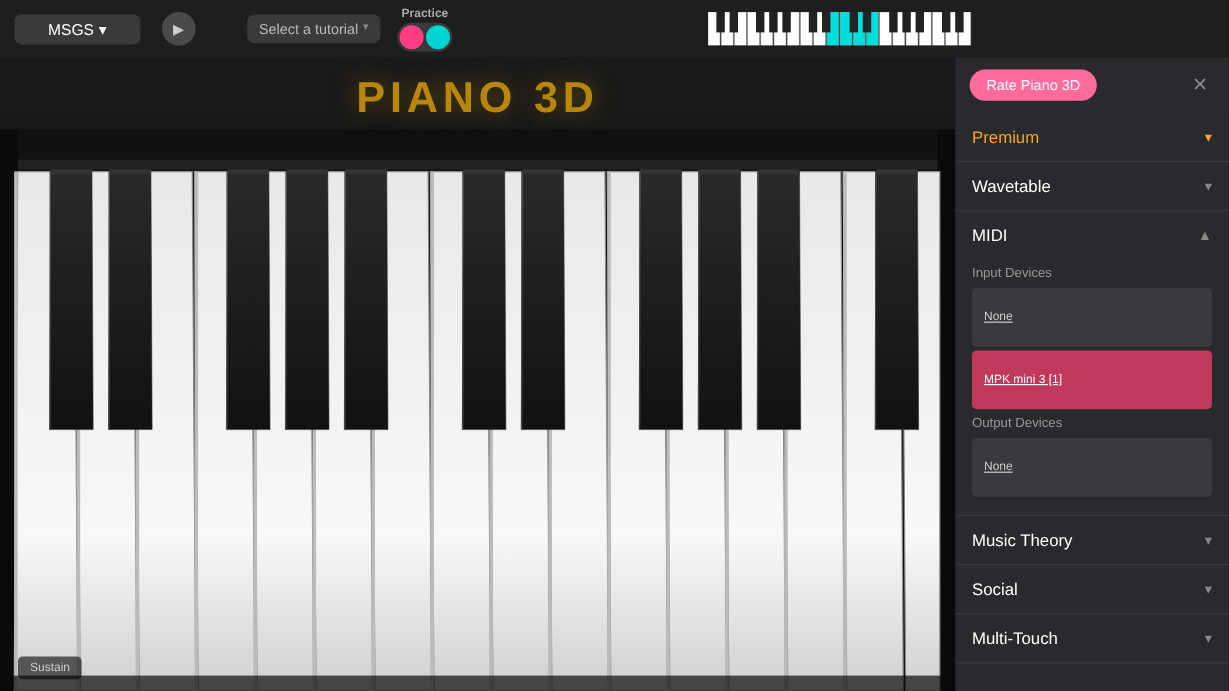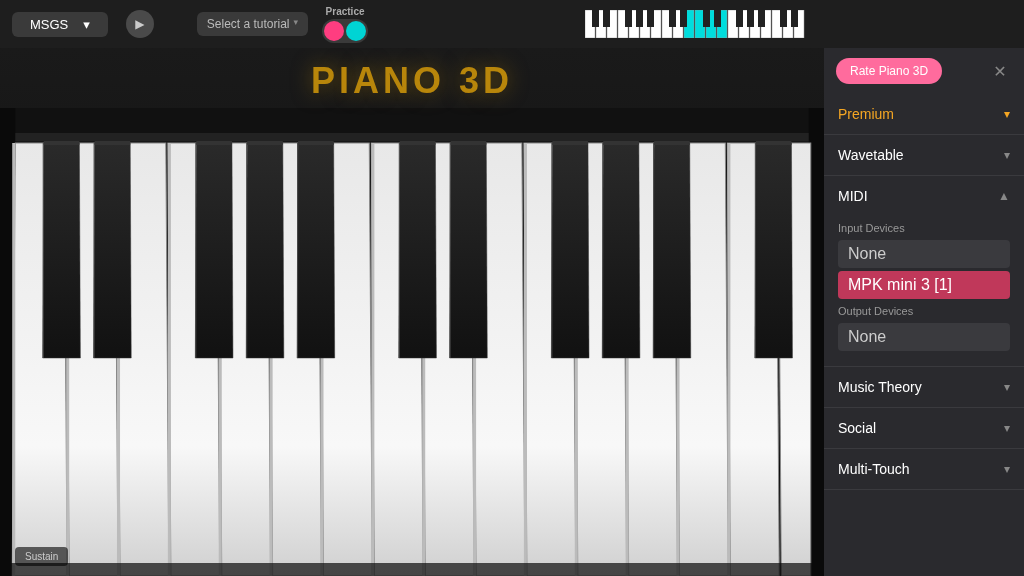--- a/index.html
+++ b/index.html
@@ -24,26 +24,26 @@
       flex-shrink: 0;
       position: relative;
       z-index: 10;
     }
 
     .msgs-btn {
       background: #3a3a3a;
       color: #fff;
       border: none;
       border-radius: 6px;
-      padding: 5px 18px;
+      padding: 5px 28px;
       font-size: 13px;
       cursor: pointer;
       display: flex;
       align-items: center;
-      gap: 15px;
+      gap: 4px;
     }
 
     .play-area {
       display: flex;
       align-items: center;
       gap: 6px;
       margin-left: 8px;
     }
 
     .play-btn {
@@ -159,21 +159,21 @@
       background: rgba(0,0,0,0.6);
       color: #ccc;
       font-size: 10px;
       padding: 4px 10px;
       border-radius: 4px;
       z-index: 5;
     }
 
     
     .right-panel {
-      width: 200px;
+      width: 228px;
       background: #2a2a2e;
       display: flex;
       flex-direction: column;
       overflow-y: auto;
       flex-shrink: 0;
     }
 
     
     .panel-header {
       display: flex;
@@ -244,25 +244,26 @@
 
     .midi-subsection-label {
       font-size: 11px;
       color: #999;
       margin: 6px 0 6px 0;
     }
 
     .device-option {
       background: #3a3a3e;
       color: #ccc;
-      font-size: 16px;
-      padding: 5px 10px;
+      font-size: 10px;
+      padding: 19px 10px;
       border-radius: 4px;
       margin: 3px 0;
       cursor: pointer;
+      text-decoration: underline;
     }
 
     .device-option.selected-teal {
       background: #1a7a7a;
       color: #fff;
     }
 
     .device-option.selected-pink {
       background: #c0385a;
       color: #fff;

